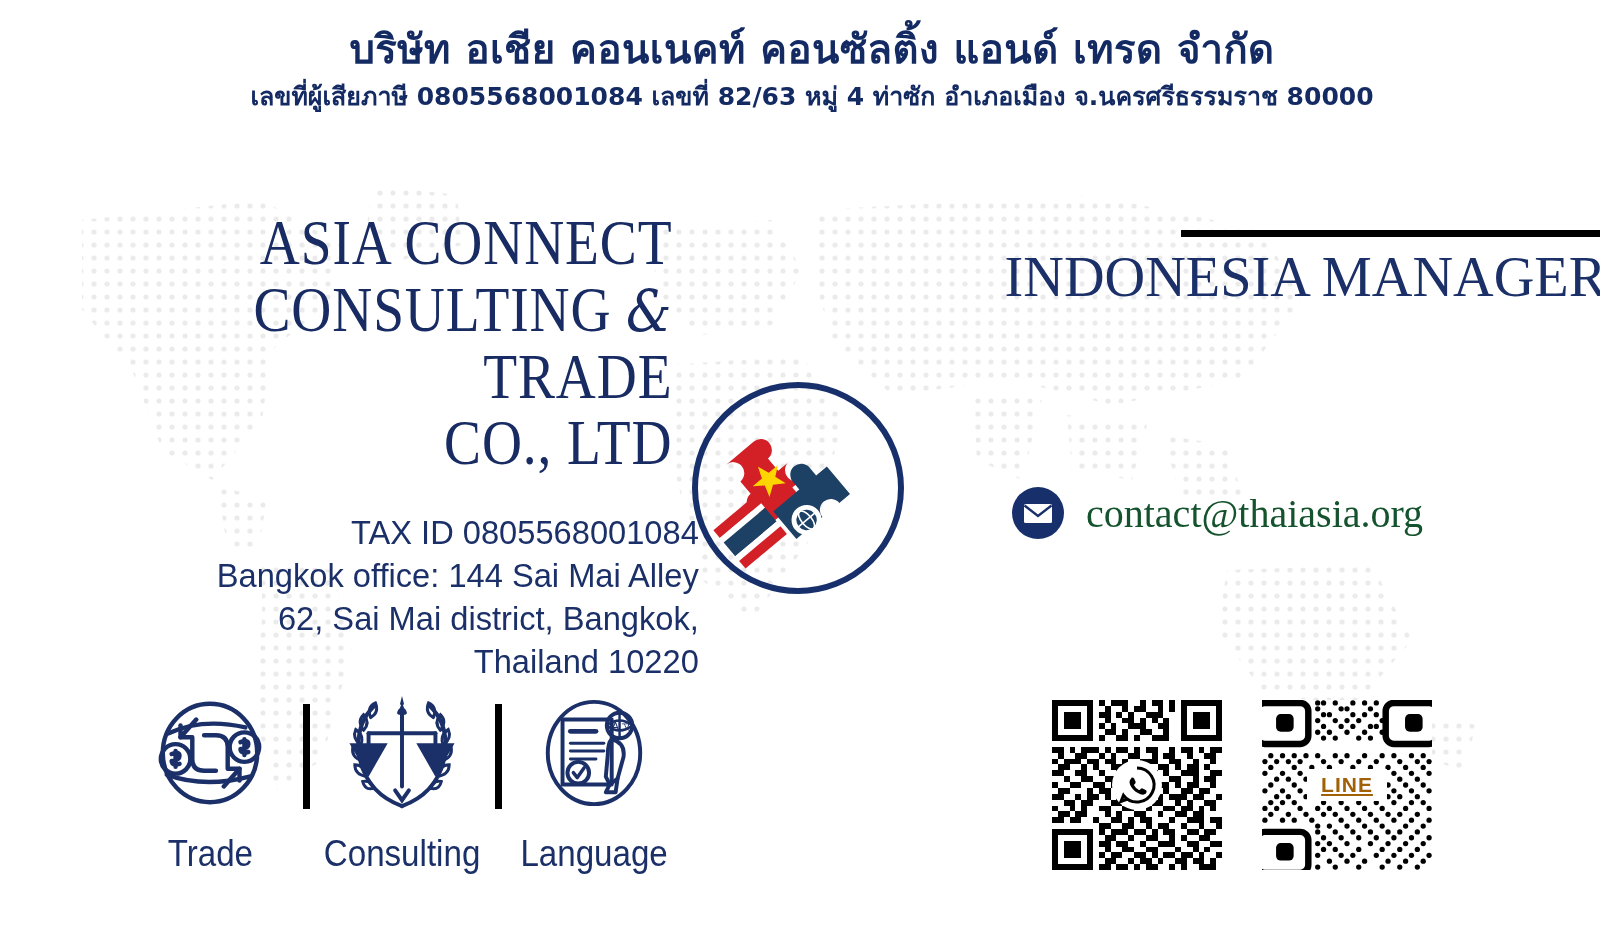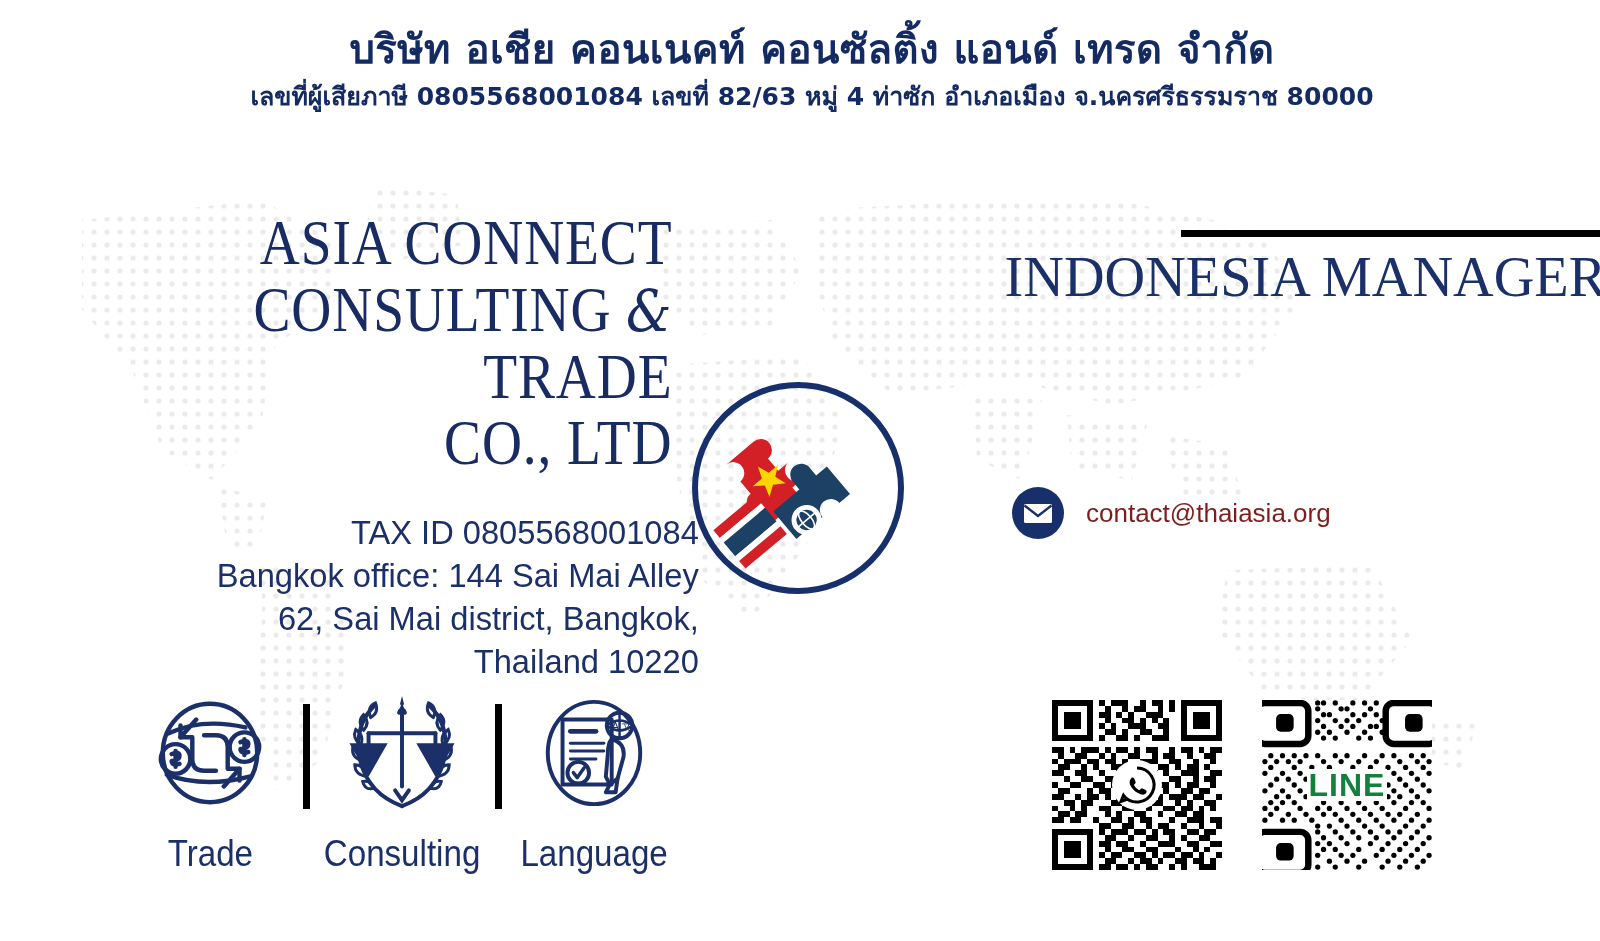--- a/index.html
+++ b/index.html
@@ -136,41 +136,42 @@
     transform-origin:right top;
   }
 
   .contacts {
     position:absolute; left:1000px; top:487px;
     display:flex; flex-direction:column; gap:14px;
   }
   .contact-row { display:flex; align-items:center; gap:22px; }
   .contact-icon { width:52px; height:52px; flex:none; }
   .contact-text {
-    font-family:Liberation Sans, sans-serif;
-    font-size:26px;
-    color:#7f1d1d;
+    font-family:Liberation Serif, serif;
+    font-size:40px;
+    color:#14532d;
     white-space:nowrap;
   }
 
   
   .qr-area { position:absolute; left:1040px; top:700px; display:flex; gap:40px; }
   .qr-box { position:relative; width:170px; height:170px; }
   .qr-center-badge {
     position:absolute; left:50%; top:50%;
     transform:translate(-50%,-50%);
     background:#fff;
     display:flex; align-items:center; justify-content:center;
   }
   .qr-wa-badge { width:50px; height:50px; border-radius:50%; }
   .qr-line-badge {
     width:80px; height:32px;
     font-family:"Liberation Sans", sans-serif;
-    font-weight:700; font-size:32px; color:#15803d;
+    font-weight:700; font-size:21px; color:#a16207;
     letter-spacing:1px;
+    text-decoration:underline;
   }
 </style>
 </head>
 <body>
 
 <div id="card">
 
   <svg id="worldmap" viewBox="0 0 1600 700" preserveAspectRatio="none" aria-hidden="true">
     <defs>
       <pattern id="dots" width="13" height="13" patternUnits="userSpaceOnUse">

